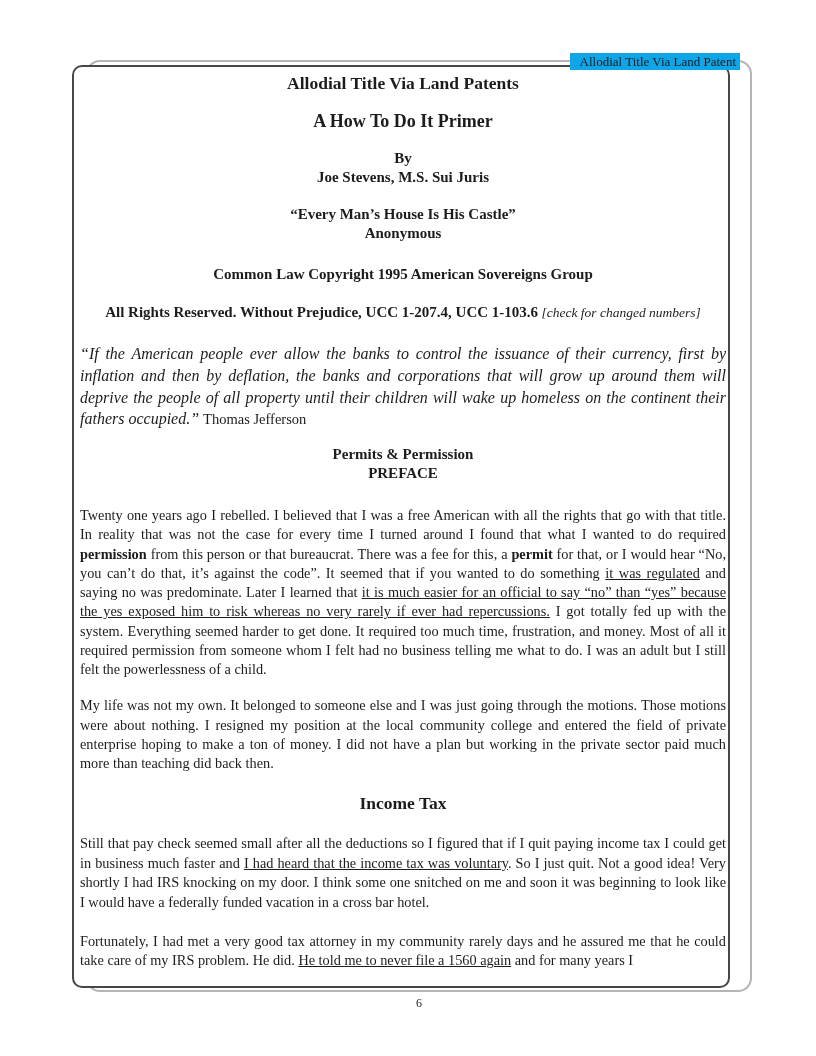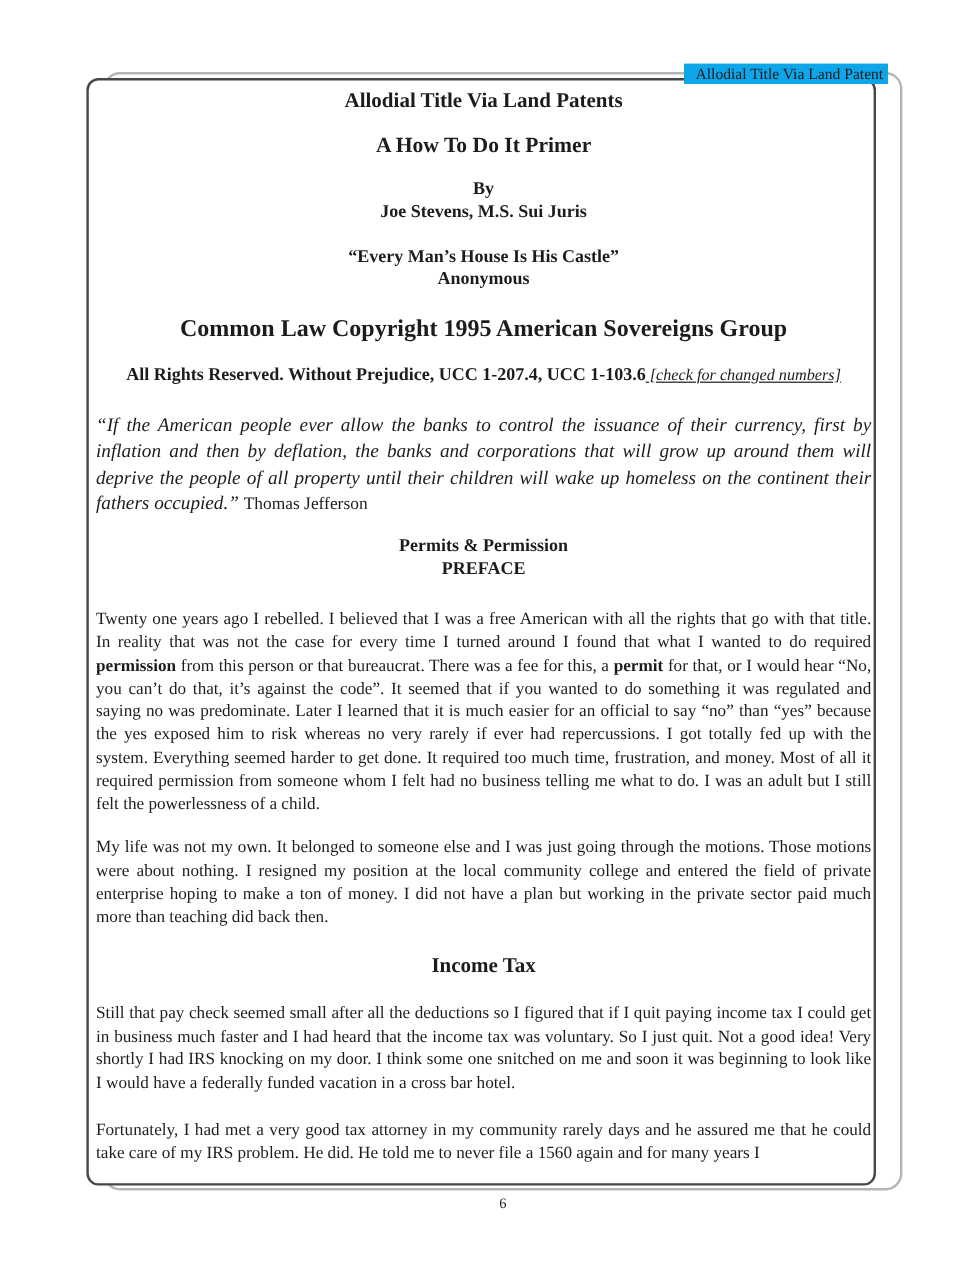--- a/index.html
+++ b/index.html
@@ -34,42 +34,42 @@
   .doc-title{
     margin:4px 0 0 0;text-align:center;
     font-size:17.5px;font-weight:bold;line-height:20px;
   }
   .doc-subtitle{
     margin:19px 0 0 0;text-align:center;
     font-size:18px;font-weight:bold;line-height:19px;
   }
   .byline{margin:18px 0 0 0;text-align:center;font-size:15px;font-weight:bold;line-height:19px;}
   .epigraph{margin:18px 0 0 0;text-align:center;font-size:15px;font-weight:bold;line-height:19px;}
-  .copyright{margin:22px 0 0 0;text-align:center;font-size:20px;font-weight:bold;line-height:19px;}
+  .copyright{margin:22px 0 0 0;text-align:center;font-size:15px;font-weight:bold;line-height:19px;}
   .rights{margin:19px 0 0 0;text-align:center;font-size:15px;line-height:19px;}
   .rights .bold-part{font-weight:bold;}
-  .rights .note{font-style:italic;font-size:13.5px;text-decoration:underline;}
+  .rights .note{font-style:italic;font-size:13.5px;}
   .quote{
     margin:21px 0 0 0;text-align:justify;
     font-size:16px;font-style:italic;line-height:21.8px;
   }
   .quote .attrib{font-style:normal;font-size:14.5px;}
   .section-head{margin:14px 0 0 0;text-align:center;font-size:15px;font-weight:bold;line-height:19px;}
   .body-par{
     text-align:justify;
     font-size:14.3px;line-height:19.25px;
     margin:0;
   }
   .p1{margin-top:23px;}
   .p2{margin-top:17px;}
   .it-head{margin:20px 0 0 0;text-align:center;font-size:17.5px;font-weight:bold;line-height:20px;}
   .it-p1{margin-top:21px;line-height:19.4px;}
   .it-p2{margin-top:20px;line-height:19.4px;}
   .b{font-weight:bold;}
-  .u{}
+  .u{text-decoration:underline;}
   .page-number{
     position:absolute;top:996px;left:86px;width:666px;
     text-align:center;font-size:12px;line-height:14px;
   }
 </style>
 </head>
 <body>
 
 <div class="border-outer"></div>
 

